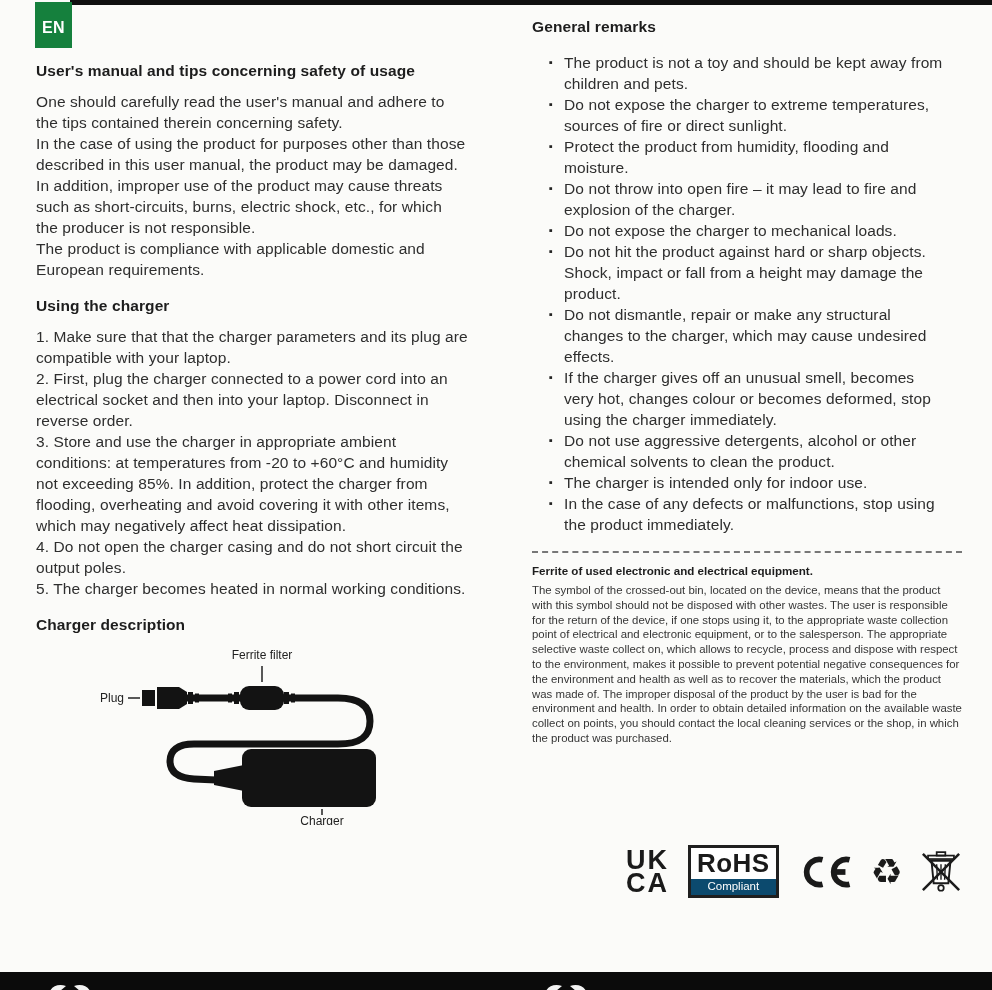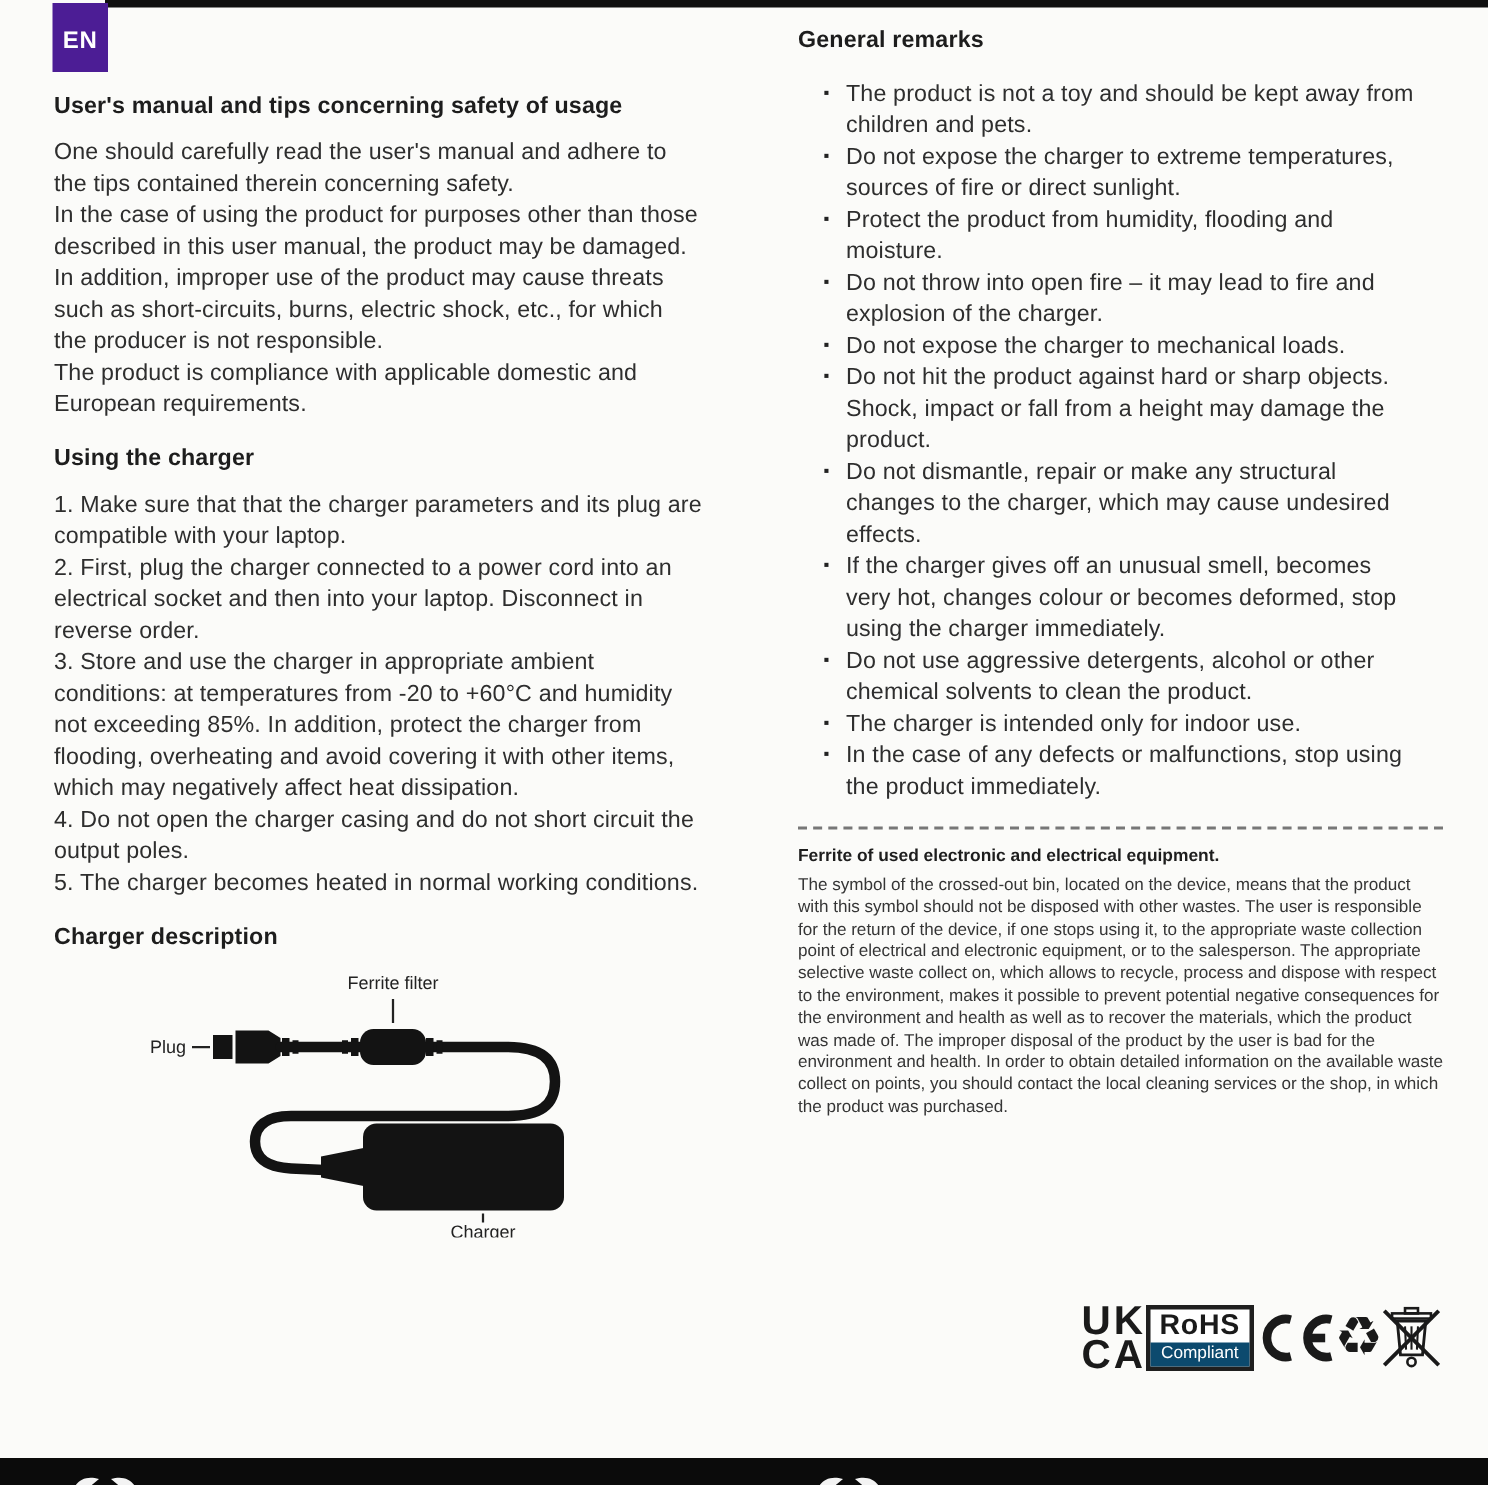--- a/index.html
+++ b/index.html
@@ -1,41 +1,41 @@
 <!DOCTYPE html>
 <html><head>
 <meta charset="utf-8">
 <style>
   html,body{margin:0;padding:0;background:#e8e8e6;}
   .page{position:relative;width:992px;height:990px;background:#fbfbf9;overflow:hidden;
         font-family:"Liberation Sans",sans-serif;color:#2e2e2e;}
   .top-strip{position:absolute;top:0;left:70px;right:0;height:5px;background:#101010;}
-  .en-badge{position:absolute;top:2px;left:35px;width:37px;height:46px;background:#4c1d95;
+  .en-badge{position:absolute;top:2px;left:35px;width:37px;height:46px;background:#15803d;
             color:#fff;font-weight:700;font-size:16px;display:flex;align-items:center;
             justify-content:center;padding-top:5px;box-sizing:border-box;letter-spacing:.5px;}
   .col-left{position:absolute;top:62px;left:36px;width:432px;}
   .col-right{position:absolute;top:18px;left:532px;width:430px;}
   h2{font-size:15.5px;font-weight:700;color:#1d1d1d;margin:0 0 11px 0;letter-spacing:.1px;}
   .col-left h2.mt{margin-top:17px;}
   p.body{font-size:15.5px;line-height:21px;margin:0;letter-spacing:.1px;}
   ul.remarks{margin:16px;padding:0;list-style:none;}
   ul.remarks li{position:relative;padding-left:16px;font-size:15.5px;line-height:21px;letter-spacing:.1px;}
   ul.remarks li::before{content:"▪";position:absolute;left:1px;top:0;font-size:11px;color:#222;}
   .divider{border:none;border-top:2px dashed #777;margin:9px 0 0 0;}
   .disposal-h{font-size:11.6px;font-weight:700;color:#1d1d1d;margin:11px 0 6px 0;}
   .disposal-p{font-size:11.4px;line-height:14.8px;margin:0;color:#353535;}
   .diagram-wrap{margin:4px 0 0 42px;}
   .set-line{position:absolute;top:858px;left:36px;width:440px;font-size:15.5px;}
   .set-line b{font-weight:700;color:#1d1d1d;}
   .set-item::before{content:"▪";font-size:11px;margin:0 7px 0 9px;position:relative;top:-2px;}
   .certs{position:absolute;top:845px;left:532px;width:428px;display:flex;align-items:center;
-         justify-content:flex-end;margin-top:23px;}
+         justify-content:flex-end;gap:19px;}
   .ukca{font-size:27px;font-weight:800;line-height:.84;letter-spacing:2px;color:#1a1a1a;}
   .rohs{border:3px solid #1f1f1f;text-align:center;background:#fff;}
-  .rohs-top{font-size:19px;font-weight:800;padding:0 6px;color:#1a1a1a;letter-spacing:.5px;}
+  .rohs-top{font-size:26px;font-weight:800;padding:0 6px;color:#1a1a1a;letter-spacing:.5px;}
   .rohs-bottom{background:#0c4a6e;color:#fff;font-size:11.5px;padding:1px 5px 3px;}
   .recycle{font-size:36px;line-height:1;color:#1a1a1a;font-family:"DejaVu Sans",sans-serif;}
   .footer-bar{position:absolute;top:972px;left:0;width:992px;height:71px;background:#0b0b0b;}
   .goat{position:absolute;top:7px;}
   .goat.g1{left:42px;} .goat.g2{left:538px;}
   svg text{font-family:"Liberation Sans",sans-serif;}
 </style>
 </head>
 <body>
 

